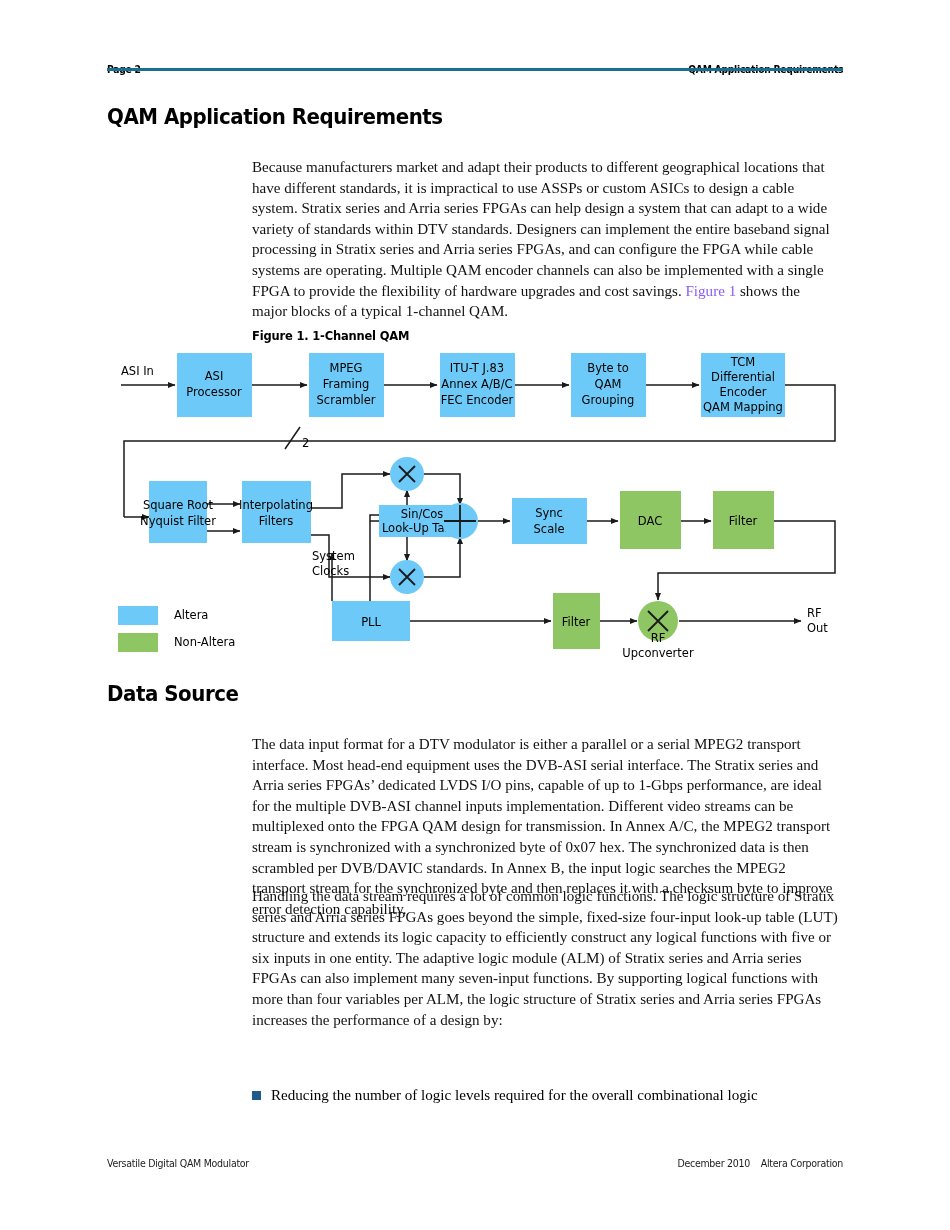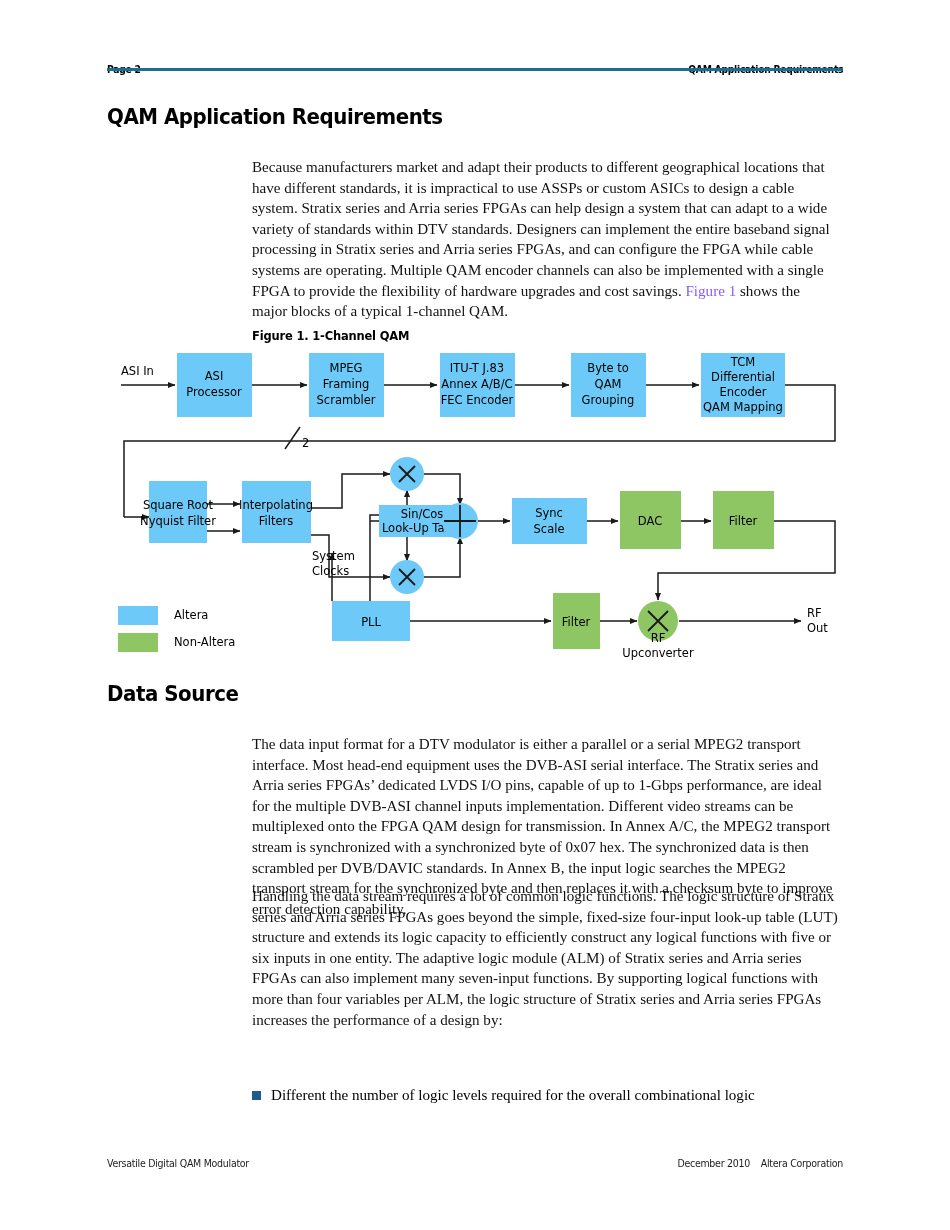--- a/index.html
+++ b/index.html
@@ -350,21 +350,21 @@
   </div>
 </div>
 
 <h1 class="sec-title" id="title-data">Data Source</h1>
 
 <p class="body-col" id="para-ds-1">The data input format for a DTV modulator is either a parallel or a serial MPEG2 transport interface. Most head-end equipment uses the DVB-ASI serial interface. The Stratix series and Arria series FPGAs’ dedicated LVDS I/O pins, capable of up to 1-Gbps performance, are ideal for the multiple DVB-ASI channel inputs implementation. Different video streams can be multiplexed onto the FPGA QAM design for transmission. In Annex A/C, the MPEG2 transport stream is synchronized with a synchronized byte of 0x07 hex. The synchronized data is then scrambled per DVB/DAVIC standards. In Annex B, the input logic searches the MPEG2 transport stream for the synchronized byte and then replaces it with a checksum byte to improve error detection capability.</p>
 <p class="body-col" id="para-ds-2">Handling the data stream requires a lot of common logic functions. The logic structure of Stratix series and Arria series FPGAs goes beyond the simple, fixed-size four-input look-up table (LUT) structure and extends its logic capacity to efficiently construct any logical functions with five or six inputs in one entity. The adaptive logic module (ALM) of Stratix series and Arria series FPGAs can also implement many seven-input functions. By supporting logical functions with more than four variables per ALM, the logic structure of Stratix series and Arria series FPGAs increases the performance of a design by:</p>
 
 <div class="bullet-row">
   <span class="bullet-sq"></span>
-  <span>Different the number of logic levels required for the overall combinational logic</span>
+  <span>Reducing the number of logic levels required for the overall combinational logic</span>
 </div>
 
 <div class="page-footer">
   <span class="ftr-left">Versatile Digital QAM Modulator</span>
   <span class="ftr-right">
     <span class="ftr-date">December 2010</span><span>Altera Corporation</span>
   </span>
 </div>
 
 </body></html>

